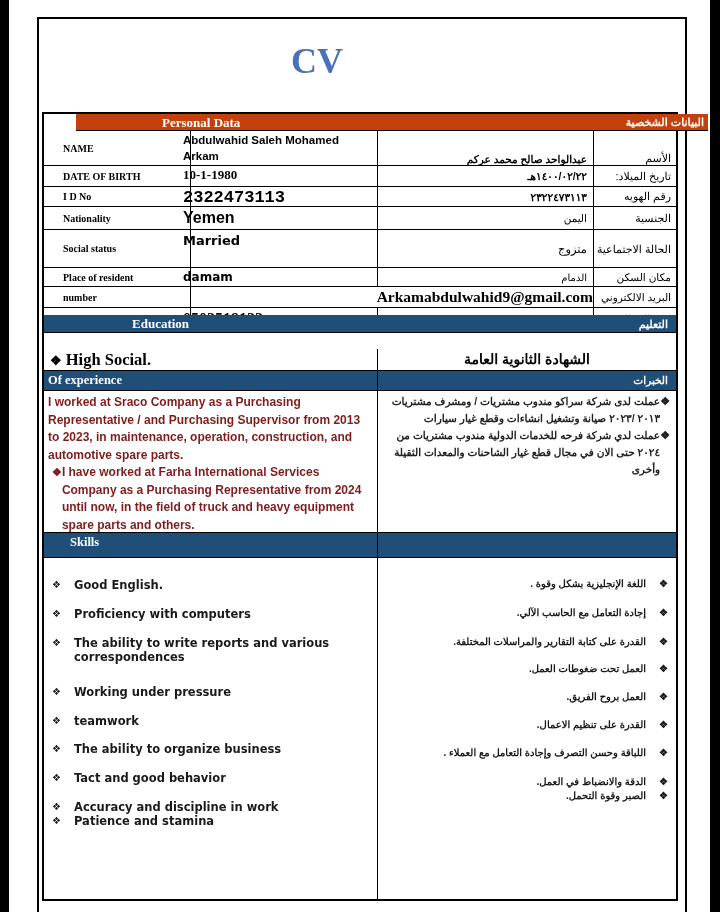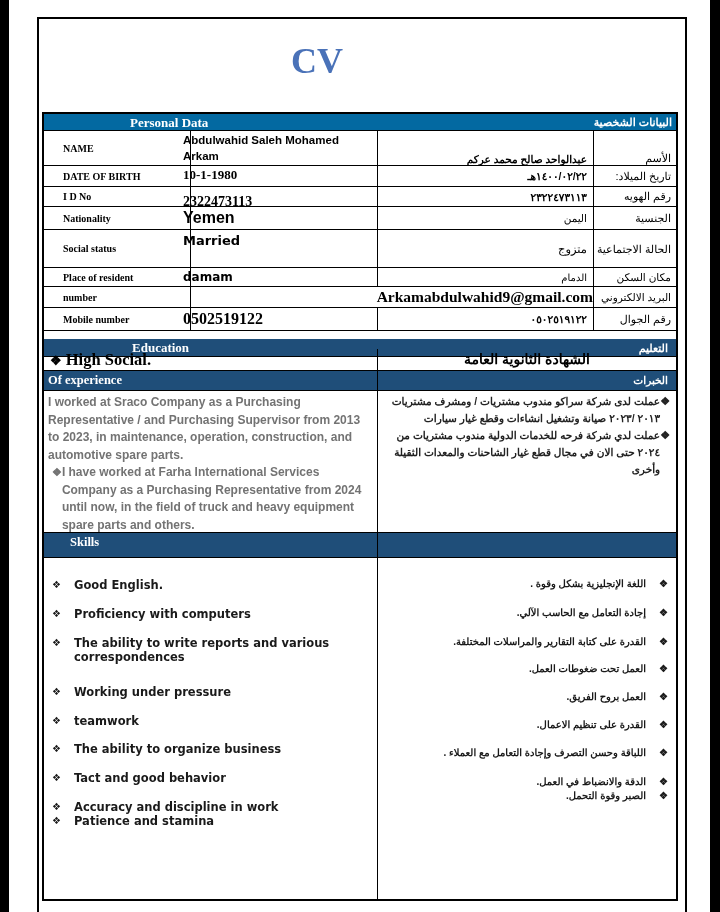--- a/index.html
+++ b/index.html
@@ -29,21 +29,21 @@
   .cell { position: absolute; top: 0; bottom: 0; box-sizing: border-box; overflow: hidden; }
   .c1 { left: 14px; width: 133px; border-right: 1px solid #000; }
   .c2 { left: 133px; width: 201px; border-right: 1px solid #000; }
   .c3 { left: 334px; width: 216px; border-right: 1px solid #000; }
   .c4 { left: 550px; width: 82px; }
   .lbl { font-family: "Liberation Serif", serif; font-weight: bold; font-size: 10px; padding-left: 5px; display: flex; align-items: center; height: 100%; }
   .val { font-weight: bold; font-size: 12px; padding-left: 6px; }
   .arv { direction: rtl; font-size: 10.5px; font-weight: bold; padding-right: 6px; display: flex; align-items: center; height: 100%; }
   .arl { direction: rtl; font-size: 11px; padding-right: 5px; display: flex; align-items: center; height: 100%; }
   .hdr { background: #1f4e79; color: #fff; }
-  .hdr-dark { background: #0369a1; color: #fff; }
+  .hdr-dark { background: #c2410c; color: #fff; margin-left: 32px; }
   .hdr .en, .hdr-dark .en { font-family: "Liberation Serif", serif; font-weight: bold; font-size: 13px; }
   .hdr .ar, .hdr-dark .ar { direction: rtl; font-size: 11px; font-weight: bold; }
   .divider { border-right: 1px solid #000; }
   .bullet { display: inline-block; width: 16px; font-size: 11px; }
   .skills-en .sk { font-family: "DejaVu Sans", sans-serif; font-size: 11.5px; font-weight: bold; color: #1a1a1a; position: absolute; left: 8px; }
   .skills-ar .sk { direction: rtl; font-size: 10px; font-weight: bold; color: #1a1a1a; position: absolute; right: 8px; }
 </style>
 </head>
 <body>
 
@@ -86,21 +86,21 @@
       <div class="cell c4">
           <div class="arl">تاريخ الميلاد:</div>
         </div>
     </div>
 
     <div class="row" style="top:73px;height:20px;">
       <div class="cell c1">
           <div class="lbl">I D  No</div>
         </div>
       <div class="cell c2">
-          <div class="val" style="font-family:Liberation Serif, serif;font-size:14px;padding-top:1px;margin-top:6px;">2322473113</div>
+          <div class="val" style="font-family:Liberation Mono, monospace;font-size:17px;padding-top:1px;">2322473113</div>
         </div>
       <div class="cell c3">
           <div class="arv">٢٣٢٢٤٧٣١١٣</div>
         </div>
       <div class="cell c4">
           <div class="arl">رقم الهويه</div>
         </div>
     </div>
 
     <div class="row" style="top:93px;height:23px;">
@@ -168,21 +168,21 @@
           <div class="val" style="font-family:'Liberation Serif',serif;font-size:16px;line-height:22px;">0502519122</div>
         </div>
       <div class="cell c3">
           <div class="arv" style="letter-spacing:1px;">٠٥٠٢٥١٩١٢٢</div>
         </div>
       <div class="cell c4">
           <div class="arl">رقم الجوال</div>
         </div>
     </div>
 
-    <div class="row hdr" style="top:225px;height:18px;">
+    <div class="row hdr" style="top:201px;height:18px;">
       <div class="en" style="position:absolute;left:88px;top:1px;">Education</div>
       <div class="ar" style="position:absolute;right:8px;top:3px;">التعليم</div>
     </div>
 
     <div class="row" style="top:235px;height:22px;">
       <div class="cell divider" style="left:0;width:334px;">
         <div style="font-family:'Liberation Serif',serif;font-weight:bold;font-size:16.5px;padding-left:6px;line-height:21px;">
           <span style="font-size:13px;">❖</span>
           <span>High Social.</span>
         </div>
@@ -195,21 +195,21 @@
     <div class="row hdr" style="top:257px;height:20px;">
       <div class="cell divider" style="left:0;width:334px;">
         <div class="en" style="font-size:12.5px;padding-left:4px;line-height:19px;">Of experience</div>
       </div>
       <div class="cell" style="left:334px;width:298px;">
         <div class="ar" style="padding-right:8px;line-height:19px;font-size:10.5px;">الخبرات</div>
       </div>
     </div>
 
     <div class="row" style="top:277px;height:142px;">
-      <div class="cell divider" style="left:0;width:334px;padding:3px 4px 0 4px;font-family:'Liberation Sans',sans-serif;font-weight:bold;font-size:12px;line-height:17.5px;color:#737373;">
+      <div class="cell divider" style="left:0;width:334px;padding:3px 4px 0 4px;font-family:'Liberation Sans',sans-serif;font-weight:bold;font-size:12px;line-height:17.5px;color:#7f1d1d;">
         <div>I worked at Sraco Company as a Purchasing Representative / and Purchasing Supervisor from 2013 to 2023, in maintenance, operation, construction, and automotive spare parts.</div>
         <div style="display:flex;">
           <span class="bullet" style="padding-left:4px;width:20px;">❖</span>
           <span>I have worked at Farha International Services Company as a Purchasing Representative from 2024 until now, in the field of truck and heavy equipment spare parts and others.</span>
         </div>
       </div>
       <div class="cell" style="left:334px;width:298px;padding:2px 6px 0 6px;direction:rtl;font-weight:bold;font-size:10.5px;line-height:17px;color:#222;">
         <div style="display:flex;">
           <span class="bullet">❖</span>
           <span>عملت لدى شركة سراكو مندوب مشتريات / ومشرف مشتريات ٢٠١٣ /٢٠٢٣ صيانة وتشغيل انشاءات وقطع غيار سيارات</span>

